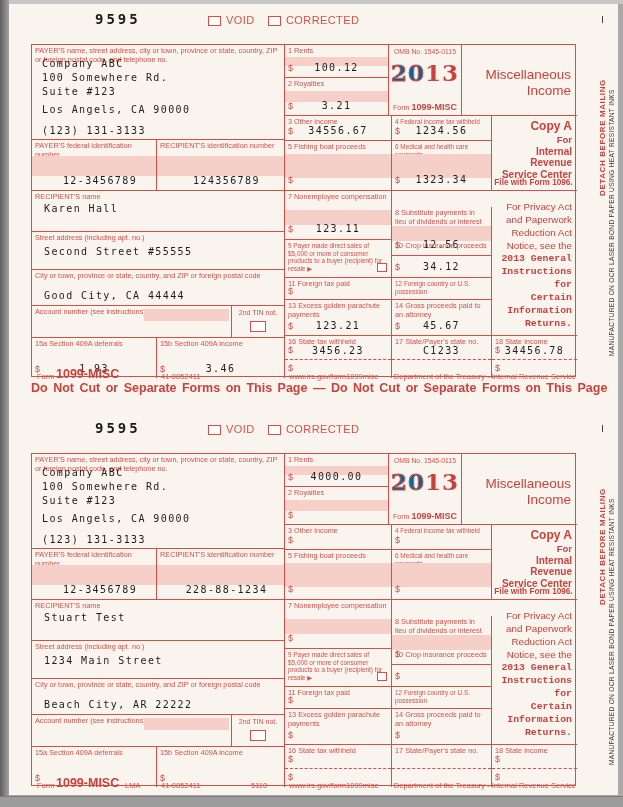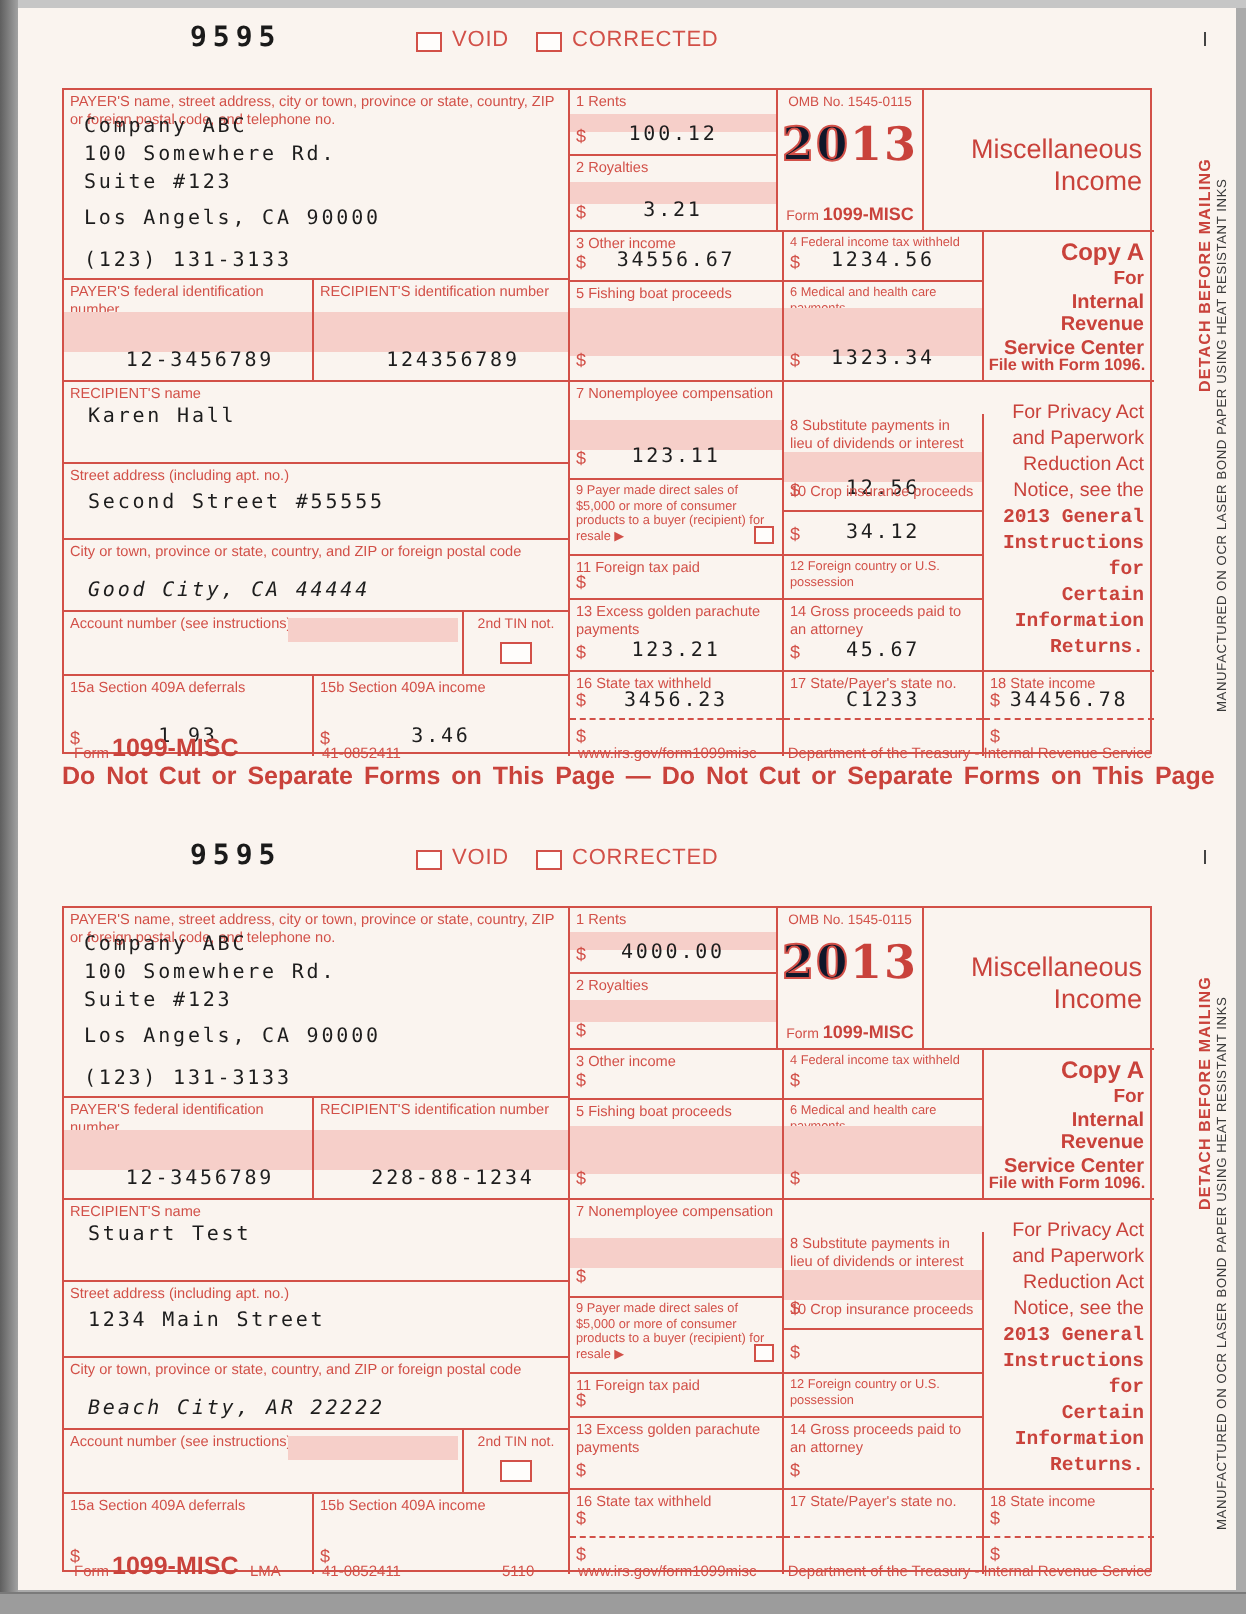--- a/index.html
+++ b/index.html
@@ -46,37 +46,37 @@
   .p1{top:13px}.p2{top:27px}.p3{top:41px}.p4{top:59px}.p5{top:80px}
   .cell-fedid{left:0;top:95px;width:125px;height:51px;}
   .cell-recid{left:125px;top:95px;width:128px;height:51px;}
   .band-id{left:0;right:0;top:16px;height:20px;}
   .idval{position:absolute;left:12px;right:0;bottom:4px;text-align:center;}
   .cell-rname{left:0;top:146px;width:253px;height:41px;}
   .nval{position:absolute;left:12px;top:12px;}
   .cell-street{left:0;top:187px;width:253px;height:38px;}
   .sval{position:absolute;left:12px;top:14px;}
   .cell-city{left:0;top:225px;width:253px;height:36px;}
-  .cval{position:absolute;left:12px;bottom:4px;font-style:italic;}
+  .cval{position:absolute;left:12px;bottom:4px;}
   .cell-acct{left:0;top:261px;width:200px;height:32px;}
   .acct-band{left:112px;top:3px;width:85px;height:12px;}
   .cell-tin{left:200px;top:261px;width:53px;height:32px;}
   .tin-lbl{padding-top:3px;text-align:center;font-size:7px;}
   .tin-cb{left:18px;top:15px;width:16px;height:11px;}
   .cell-15a{left:0;top:293px;width:125px;height:40px;}
   .cell-15b{left:125px;top:293px;width:128px;height:40px;}
 
   .cell-b1{left:253px;top:0;width:104px;height:33px;}
   .band-b1{left:0;right:0;top:12px;height:9px;}
   .cell-b2{left:253px;top:33px;width:104px;height:38px;}
   .band-b2{left:0;right:0;top:13px;height:11px;}
   .cell-omb{left:357px;top:0;width:73px;height:71px;}
   .omb-lbl{text-align:center;padding-top:3px;font-size:6.8px;}
   .year{position:absolute;top:14px;left:0;right:0;text-align:center;font-size:23px;font-weight:bold;font-family:"DejaVu Serif",serif;letter-spacing:1px;}
-  .y-out{color:#0f172a;-webkit-text-stroke:1px var(--red);}
+  .y-out{color:#0369a1;-webkit-text-stroke:1px var(--red);}
   .y-in{color:var(--redbold);}
   .omb-form{position:absolute;bottom:3px;left:0;right:0;text-align:center;color:var(--red);font-size:7px;}
   .omb-form b{font-size:9px;color:var(--redbold);}
   .cell-title{left:430px;top:0;width:115px;height:71px;}
   .title{position:absolute;top:22px;left:0;right:6px;text-align:right;font-weight:normal;font-size:13.5px;color:var(--redbold);line-height:16px;}
 
   .cell-b3{left:253px;top:71px;width:107px;height:25px;}
   .cell-b4{left:360px;top:71px;width:100px;height:25px;}
   .cell-b5{left:253px;top:96px;width:107px;height:50px;}
   .cell-b6{left:360px;top:96px;width:100px;height:50px;}

